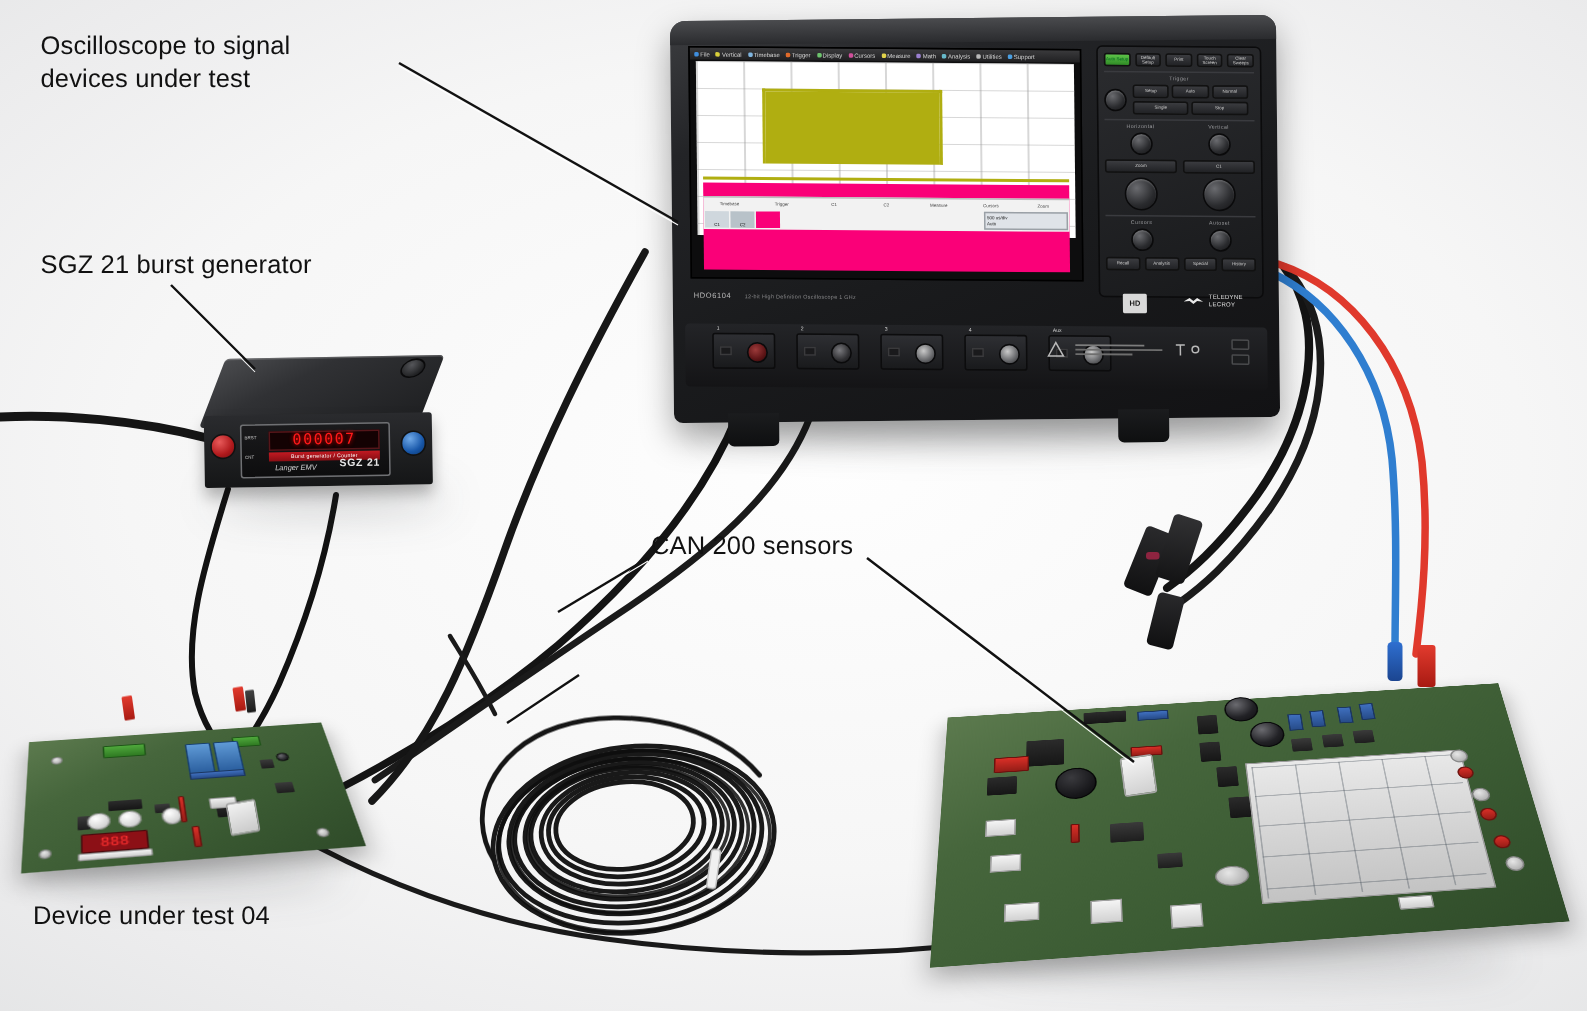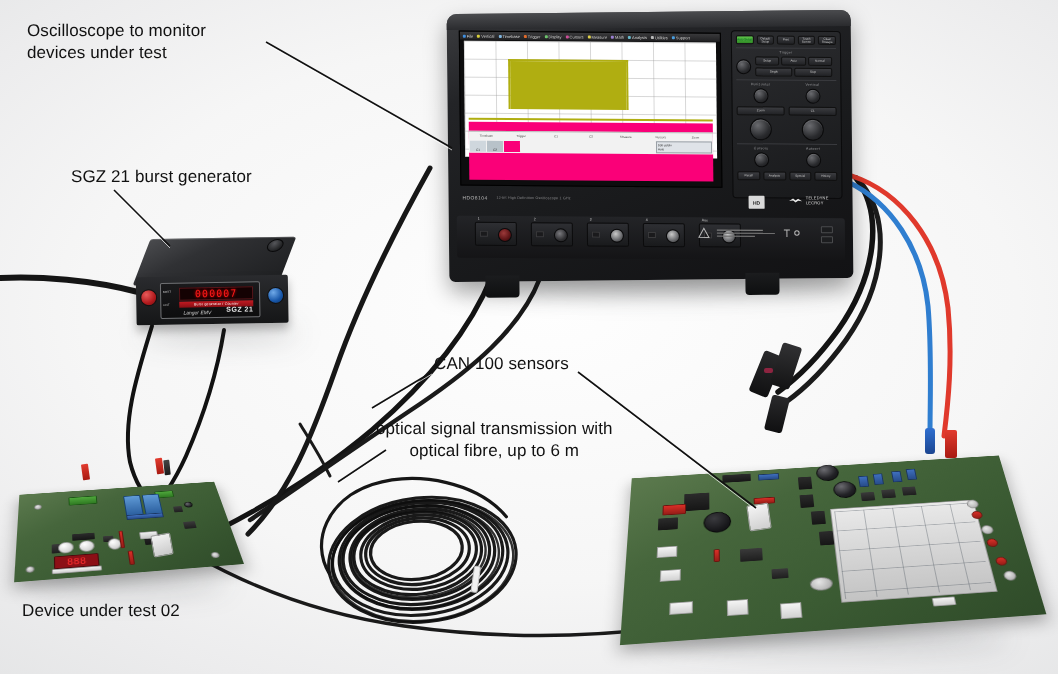--- a/index.html
+++ b/index.html
@@ -584,21 +584,19 @@
     </g>
     <g stroke="#ffffff" stroke-width="0.7" fill="none">
       <line x1="266" y1="44" x2="452" y2="150"></line>
       <line x1="114" y1="192" x2="170" y2="248"></line>
       <line x1="432" y1="374" x2="372" y2="410"></line>
       <line x1="578" y1="374" x2="756" y2="510"></line>
       <line x1="386" y1="452" x2="338" y2="484"></line>
     </g>
   </svg>
 
-  <div class="anno" style="left:27px; top:20px;">Oscilloscope to monitor
+  <div class="anno" style="left:27px; top:20px;">Oscilloscope to signal
 devices under test</div>
-  <div class="anno" style="left:27px; top:166px;margin-left:44px;">SGZ 21 burst generator</div>
-  <div class="anno" style="left:434px; top:353px;">CAN 100 sensors</div>
-  <div class="anno" style="left:376px; top:418px; text-align:center;">optical signal transmission with
-optical fibre, up to 6 m</div>
-  <div class="anno" style="left:22px; top:600px;">Device under test 02</div>
+  <div class="anno" style="left:27px; top:166px;">SGZ 21 burst generator</div>
+  <div class="anno" style="left:434px; top:353px;">CAN 200 sensors</div>
+  <div class="anno" style="left:22px; top:600px;">Device under test 04</div>
 
 </div>
 
 </body></html>

